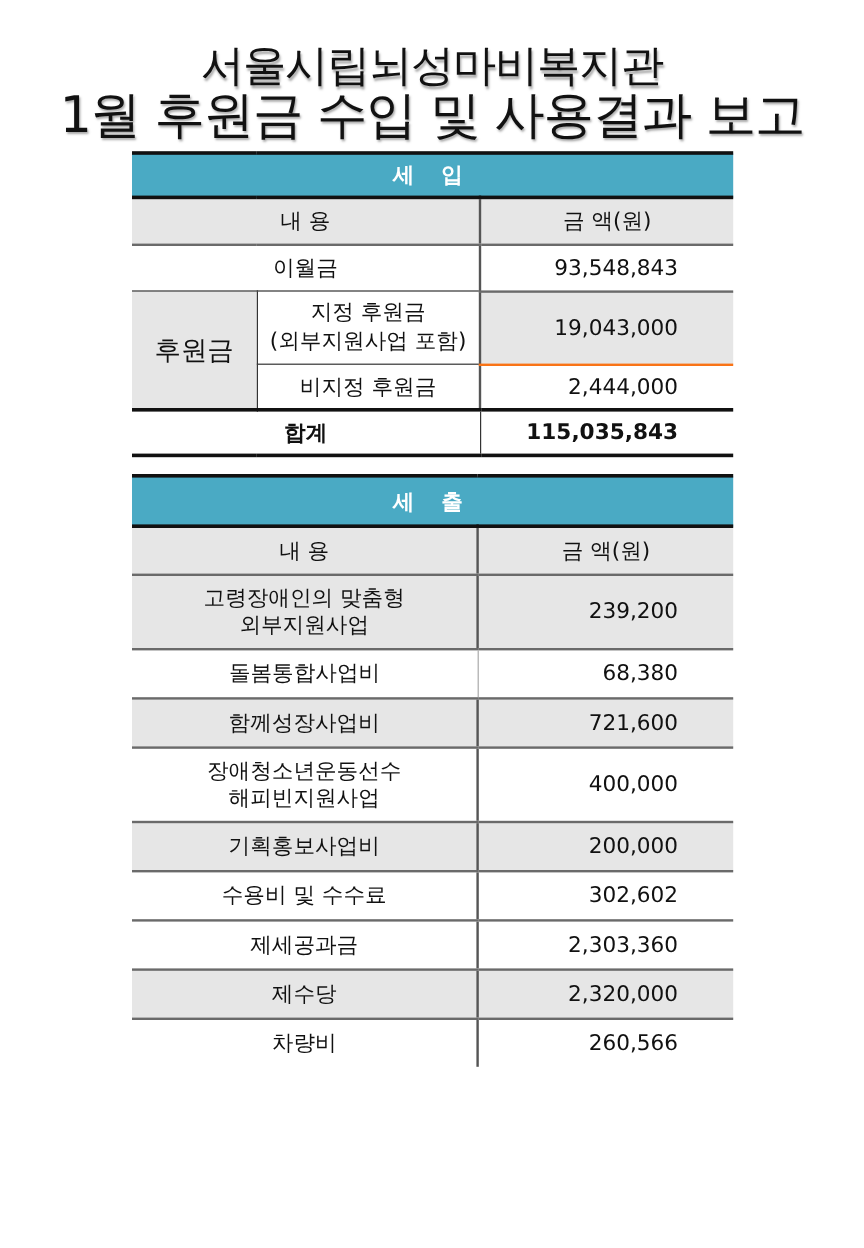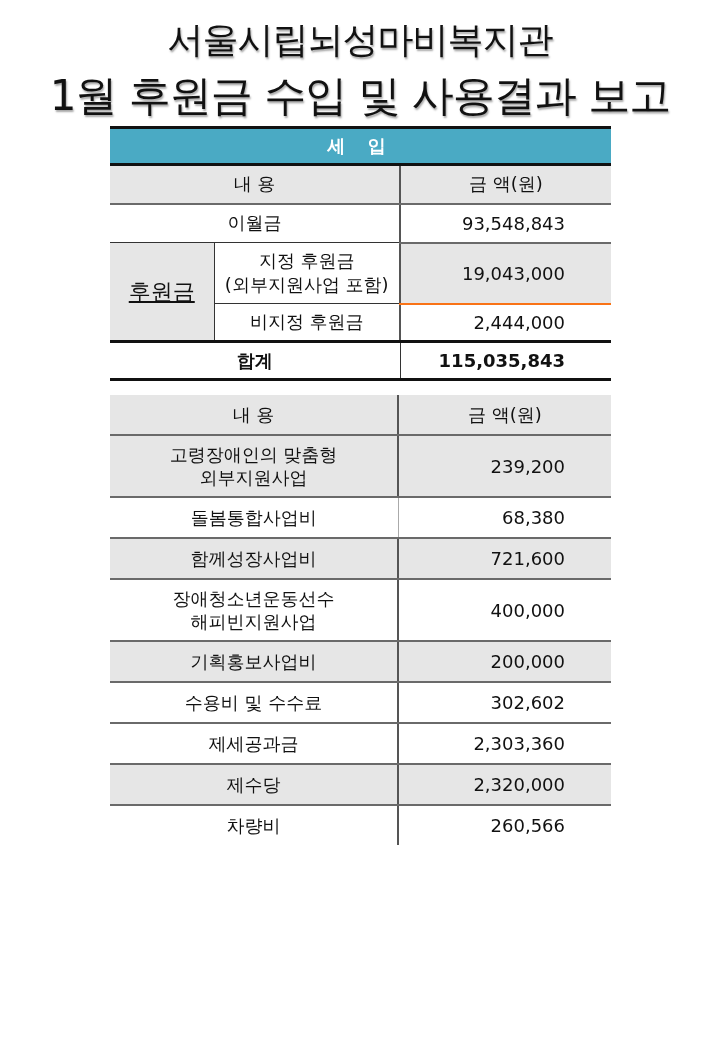--- a/index.html
+++ b/index.html
@@ -1,18 +1,18 @@
 <!DOCTYPE html>
 <html><head>
   <meta charset="utf-8">
   <style>
     html, body { margin: 0; padding: 0; background: #ffffff; }
     body { width: 720px; height: 1040px; position: relative; font-family: "DejaVu Sans", sans-serif; color: #111; overflow: hidden; }
     .title { position: absolute; left: 0; width: 720px; text-align: center; color: #111; text-shadow: 1px 2px 2px rgba(0,0,0,0.35); letter-spacing: -1px; }
-    .title1 { top: 18px; font-size: 36px; line-height: 44px; }
+    .title1 { top: 34px; font-size: 36px; line-height: 44px; }
     .title2 { top: 70px; font-size: 42px; line-height: 52px; font-weight: normal; }
     .tbl { position: absolute; left: 110px; width: 501px; border-collapse: collapse; table-layout: fixed; font-size: 18px; }
     .tbl td { padding: 0; text-align: center; vertical-align: middle; }
     .banner td { background: #4aaac4; color: #fff; font-weight: bold; font-size: 18px; letter-spacing: 8px; border-top: 3px solid #111; border-bottom: 3px solid #111; }
     .hdr td { background: #e6e6e6; }
     .gray td.g, td.g { background: #e6e6e6; }
     .row td { border-bottom: 2px solid #6a6a6a; margin-top: 42px; }
     .vdiv { border-left: 2px solid #555; }
     .amt { text-align: right !important; padding-right: 46px !important; }
     .sum td { font-weight: bold; border-top: 3px solid #111; border-bottom: 3px solid #111; }
@@ -37,21 +37,21 @@
   </tr>
   <tr class="hdr row" style="height:39px;">
     <td colspan="2">내 용</td>
     <td class="vdiv">금 액(원)</td>
   </tr>
   <tr class="row" style="height:39px;">
     <td colspan="2" style="border-bottom:1.5px solid #333;">이월금</td>
     <td class="vdiv amt">93,548,843</td>
   </tr>
   <tr style="height:61px;">
-    <td rowspan="2" class="g" style="font-size:22px;text-decoration:underline;">후원금</td>
+    <td rowspan="2" class="g" style="font-size:22px;">후원금</td>
     <td class="thin-l thin-b" style="line-height:24px;">
       <div>지정 후원금</div>
       <div>(외부지원사업 포함)</div>
     </td>
     <td class="vdiv amt g" style="border-bottom:2px solid #f97316;">19,043,000</td>
   </tr>
   <tr style="height:38px;">
     <td class="thin-l">비지정 후원금</td>
     <td class="vdiv amt">2,444,000</td>
   </tr>
@@ -61,20 +61,23 @@
   </tr>
 </tbody>
   </table>
 
 <table class="tbl" style="top:395px;">
   <colgroup>
       <col style="width:288px">
       <col style="width:213px">
     </colgroup>
   <tbody>
+      <tr class="banner" style="height:42px;">
+    <td colspan="2">세 출</td>
+  </tr>
   <tr class="hdr row" style="height:40px;">
     <td>내 용</td>
     <td class="vdiv">금 액(원)</td>
   </tr>
   <tr class="row" style="height:62px;">
     <td class="g" style="line-height:23px;">
       <div>고령장애인의 맞춤형</div>
       <div>외부지원사업</div>
     </td>
     <td class="vdiv amt g">239,200</td>

